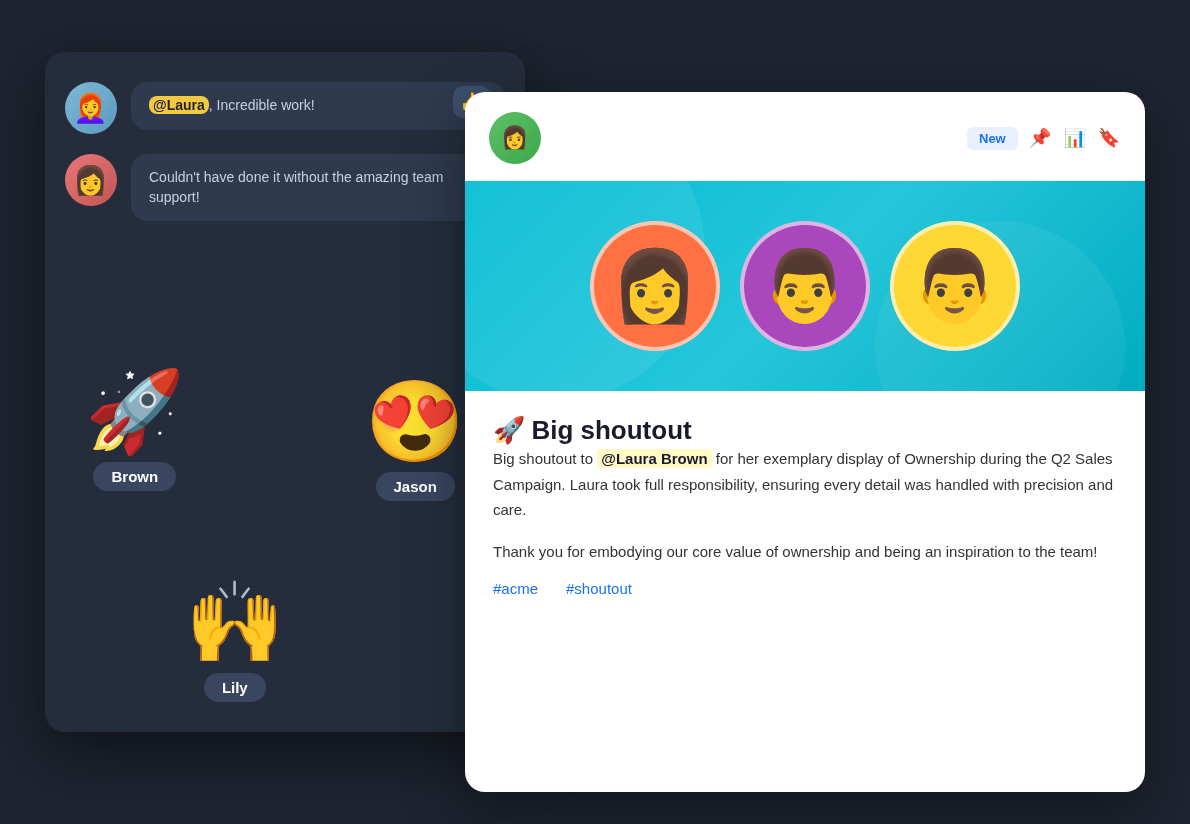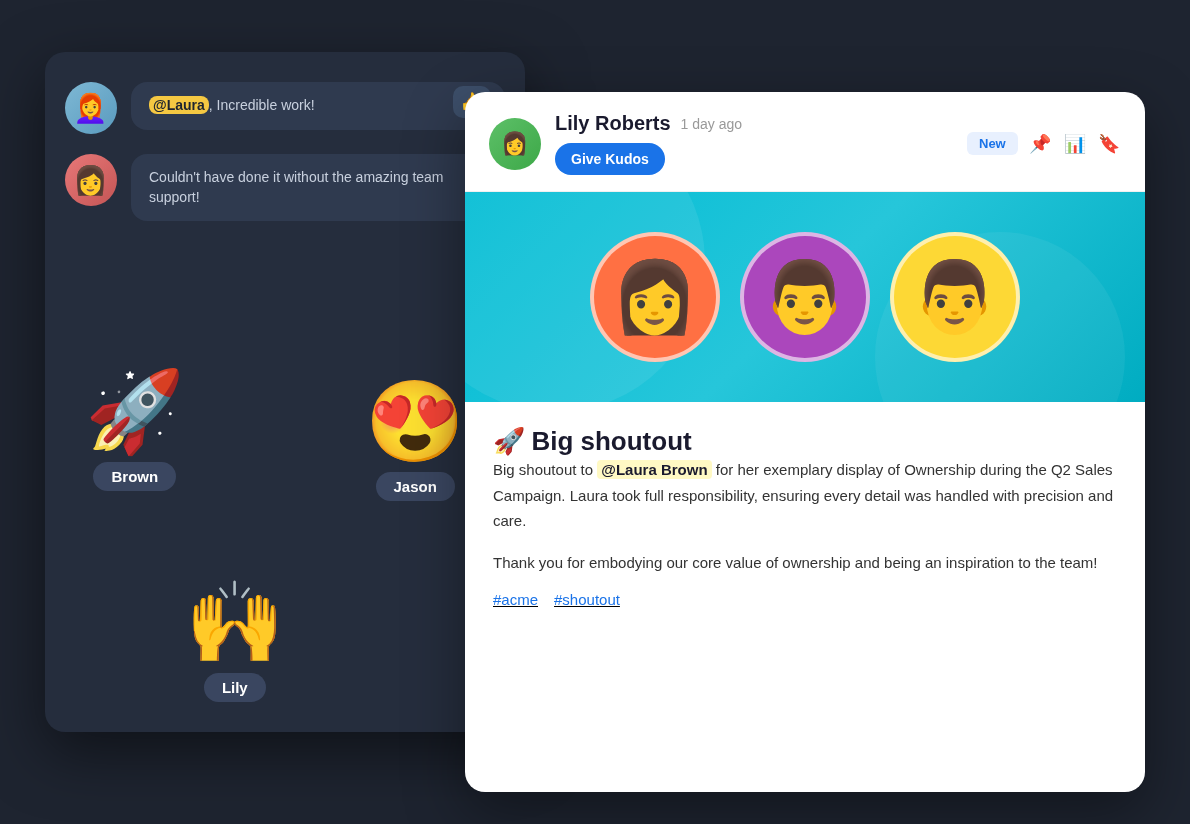--- a/index.html
+++ b/index.html
@@ -334,22 +334,21 @@
       background: #fff9c4;
       color: #1a1a2e;
       padding: 1px 4px;
       border-radius: 4px;
       font-weight: 600;
     }
 
     .tags {
       margin-top: 16px;
       display: flex;
-      gap: 16px;
-      text-decoration: underline;
+      gap: 28px;
     }
 
     .tag {
       color: #1a73e8;
       font-size: 15px;
       font-weight: 500;
       cursor: pointer;
     }
 
     
@@ -407,27 +406,20 @@
     </div>
 
   </div>
 
   <div class="card-panel">
 
     <div class="card-header">
       <div class="header-avatar">
         <span>👩</span>
       </div>
-      <div class="header-info">
-        <div class="header-name-row">
-          <span class="header-name">Lily Roberts</span>
-          <span class="header-time">1 day ago</span>
-        </div>
-        <button class="give-kudos-btn">Give Kudos</button>
-      </div>
       <div class="header-actions">
         <span class="new-badge">New</span>
         <span class="action-icon">📌</span>
         <span class="action-icon">📊</span>
         <span class="action-icon">🔖</span>
       </div>
     </div>
 
     <div class="banner">
       <div class="banner-person orange-bg">

